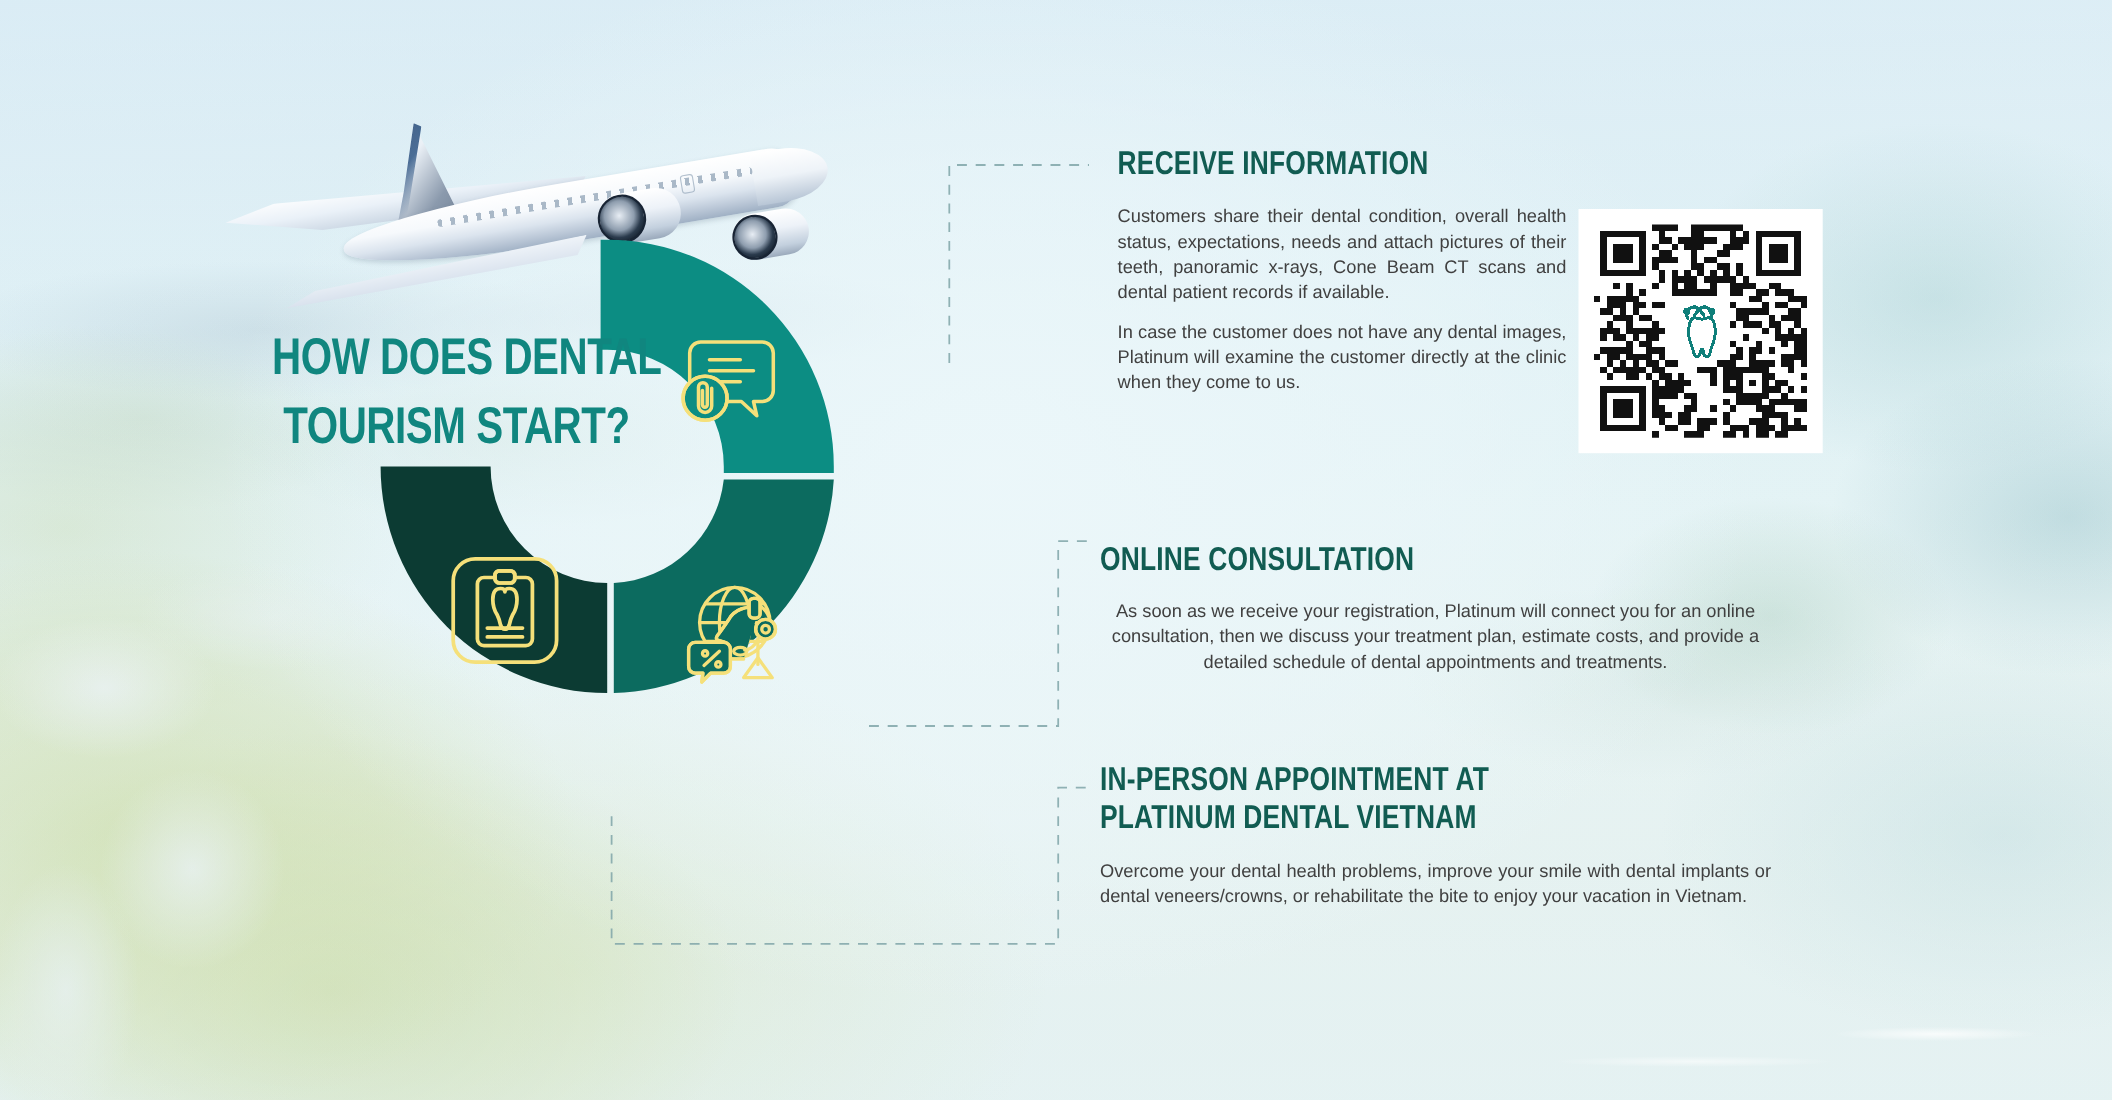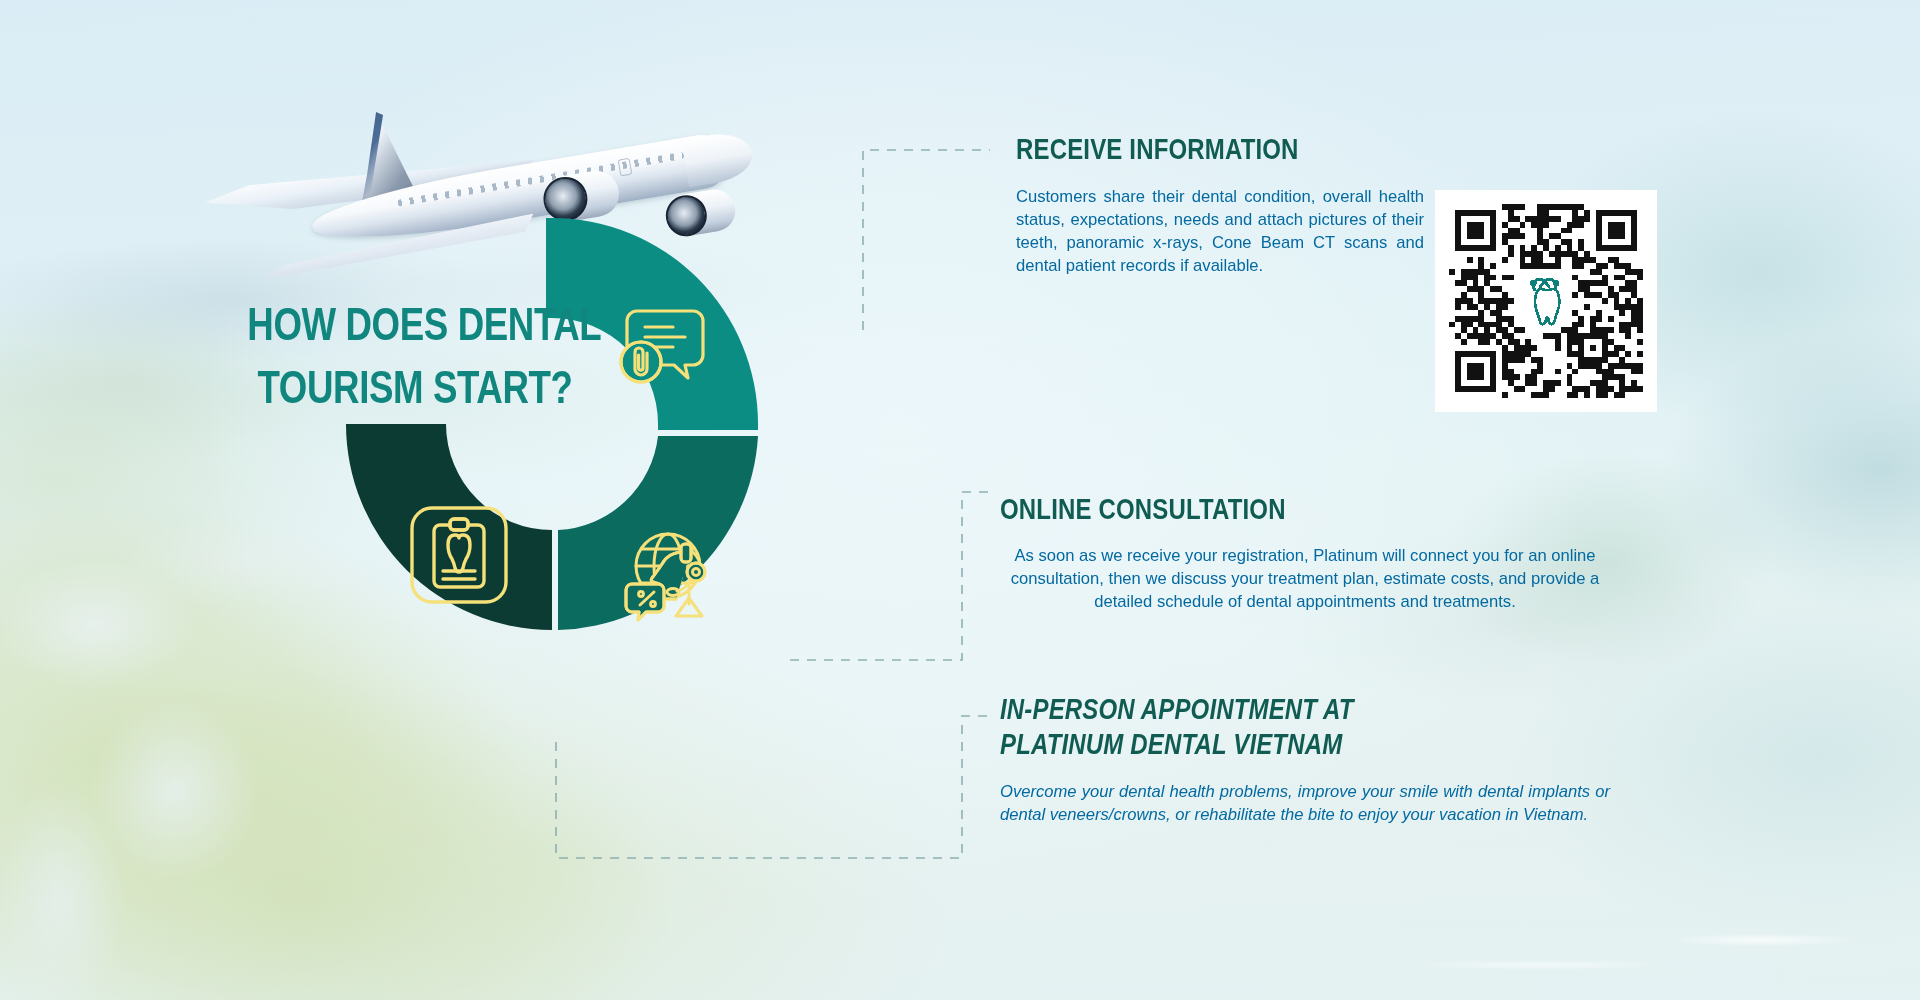--- a/index.html
+++ b/index.html
@@ -195,32 +195,32 @@
     color: #115c52;
     transform: scaleX(0.80);
     transform-origin: left center;
     white-space: nowrap;
   }
   .sec-title .t-line { display: block; }
   .sec-body {
     font-family: "Liberation Sans", sans-serif;
     font-size: 16.6px;
     line-height: 1.39;
-    color: #0369a1;
+    color: #404040;
     text-align: justify;
     text-justify: inter-word;
   }
   .sec-body + .sec-body { margin-top: 13px; }
 
   #sec1 { left: 1000px; top: 132px; width: 408px; margin-left: 16px; }
   #sec1 .sec-title { margin-bottom: 18px; }
   #sec2 { left: 1000px; top: 492px; width: 610px; }
   #sec2 .sec-title { margin-bottom: 17px; }
   #sec2 .sec-body { text-align: center; }
-  #sec3 { left: 1000px; top: 692px; width: 610px; font-style: italic; }
+  #sec3 { left: 1000px; top: 692px; width: 610px; }
   #sec3 .sec-title { margin-bottom: 18px; }
 
   
   .qr-card {
     position: absolute;
     left: 1435px; top: 190px;
     width: 222px; height: 222px;
     background: #ffffff;
     padding: 14px;
   }
@@ -329,20 +329,21 @@
   <div class="headline">
     <span class="hl-line">HOW DOES DENTAL</span>
     <span class="hl-line">TOURISM START?</span>
   </div>
 
   <div class="section" id="sec1">
     <div class="sec-title">
       <span class="t-line">RECEIVE INFORMATION</span>
     </div>
     <p class="sec-body">Customers share their dental condition, overall health status, expectations, needs and attach pictures of their teeth, panoramic x-rays, Cone Beam CT scans and dental patient records if available.</p>
+    <p class="sec-body">In case the customer does not have any dental images, Platinum will examine the customer directly at the clinic when they come to us.</p>
   </div>
 
   <div class="section" id="sec2">
     <div class="sec-title">
       <span class="t-line">ONLINE CONSULTATION</span>
     </div>
     <p class="sec-body">As soon as we receive your registration, Platinum will connect you for an online consultation, then we discuss your treatment plan, estimate costs, and provide a detailed schedule of dental appointments and treatments.</p>
   </div>
 
   <div class="section" id="sec3">

